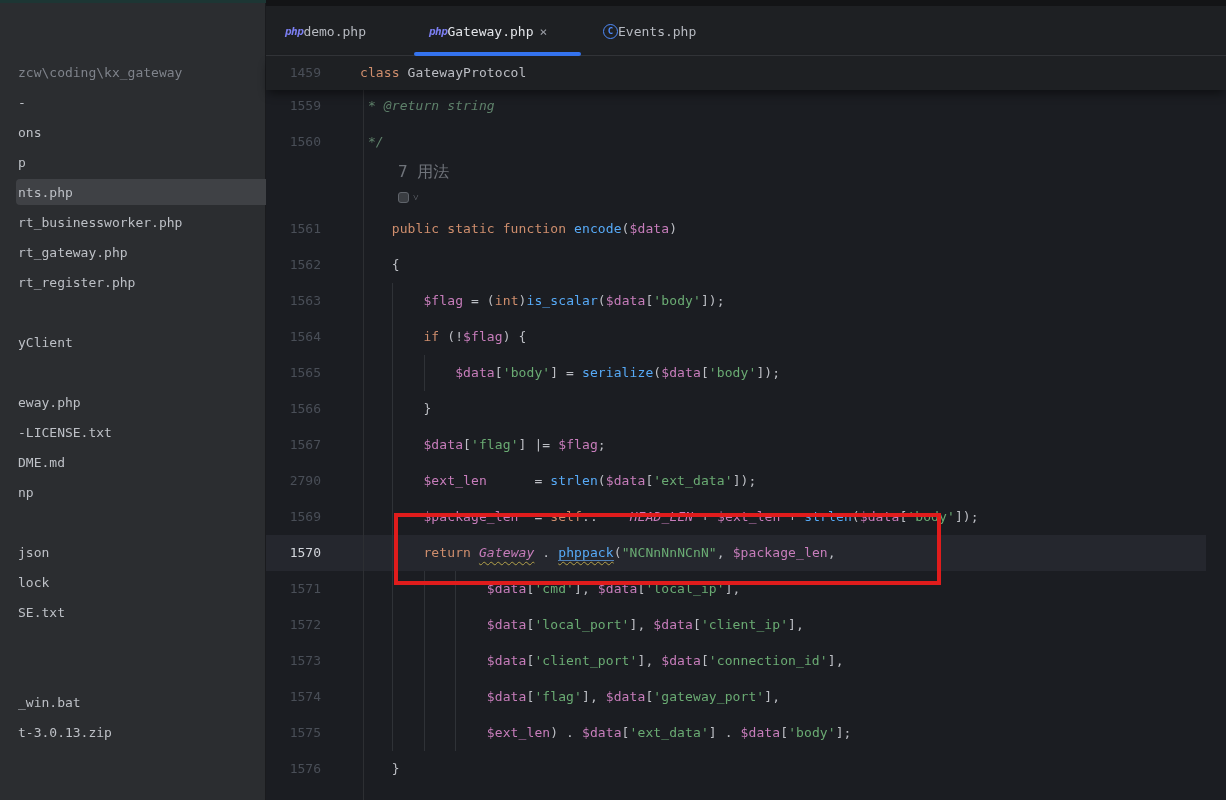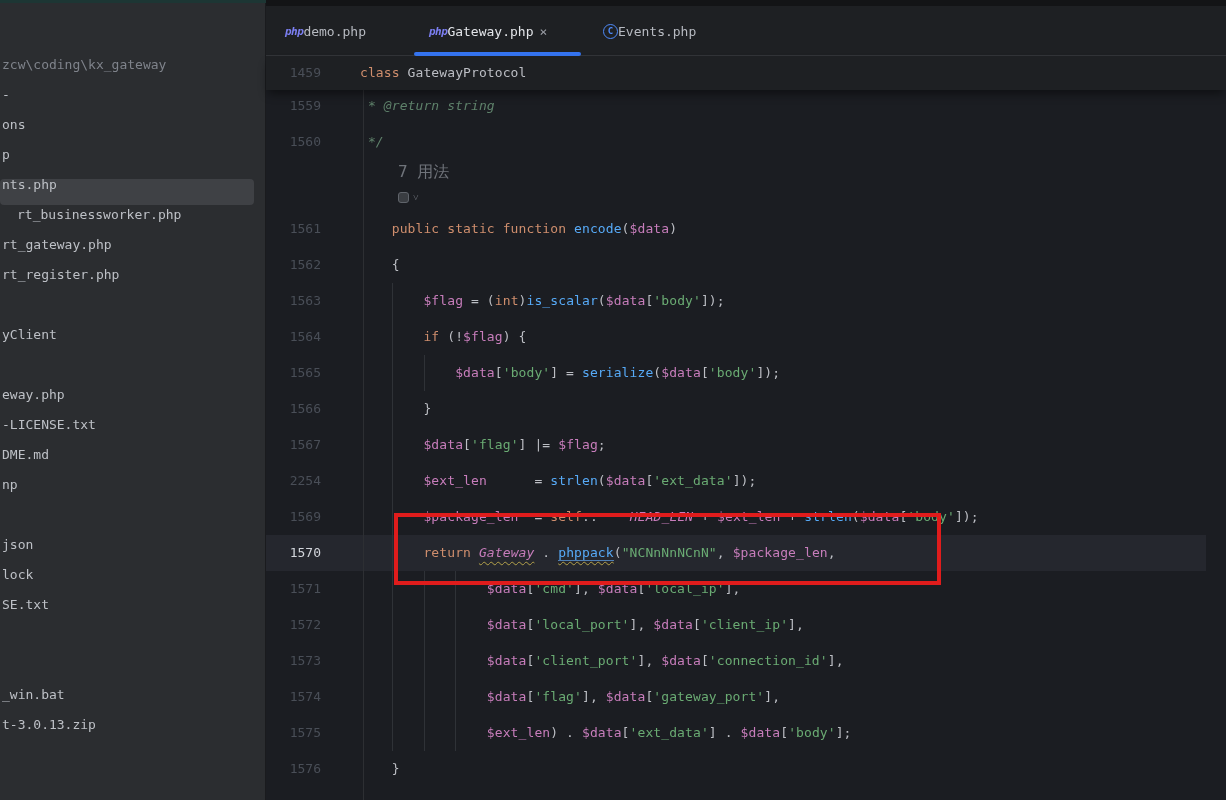--- a/index.html
+++ b/index.html
@@ -7,21 +7,21 @@
   .app { position:relative; width:1226px; height:800px; overflow:hidden;
          background:#1b1d22; font-family:"DejaVu Sans Mono", monospace; }
 
   
   .topstrip { position:absolute; left:0; top:0; width:1226px; height:6px; background:#131416; }
   .topstrip-left { position:absolute; left:0; top:0; width:266px; height:3px; background:#1d3634; }
 
   
   .sidebar { position:absolute; left:0; top:3px; width:266px; height:797px;
              background:#2b2d30; border-right:1px solid #1a1b1e; }
-  .tree-item { position:absolute; left:0; width:266px; height:30px; display:flex; 
+  .tree-item { position:absolute; left:16px; width:266px; height:30px; display:flex; align-items:center;
                color:#bdc0c6; font-size:13px; white-space:pre; padding-left:2px; }
   .tree-item.root { color:#7f838b; }
   .tree-item.selected::before { content:""; position:absolute; left:0; top:2px; width:254px; height:26px;
                background:#3f4145; border-radius:4px; }
   .tree-item span { position:relative; }
 
   
   .tabbar { position:absolute; left:266px; top:6px; width:960px; height:50px;
             background:#1e2023; border-bottom:1px solid #323438; }
   .tab { position:absolute; top:0; height:50px; display:flex; align-items:center; gap:0;
@@ -84,21 +84,21 @@
 <div class="app">
   <div class="topstrip"></div>
   <div class="topstrip-left"></div>
 
   <div class="sidebar" id="sidebar">
       <div class="tree-item root" style="top: 54px;"><span>zcw\coding\kx_gateway</span></div>
       <div class="tree-item" style="top: 84px;"><span>-</span></div>
       <div class="tree-item" style="top: 114px;"><span>ons</span></div>
       <div class="tree-item" style="top: 144px;"><span>p</span></div>
       <div class="tree-item selected" style="top: 174px;"><span>nts.php</span></div>
-      <div class="tree-item" style="top: 204px; margin-left: 15px;"><span>rt_businessworker.php</span></div>
+      <div class="tree-item" style="top: 204px;"><span>rt_businessworker.php</span></div>
       <div class="tree-item" style="top: 234px;"><span>rt_gateway.php</span></div>
       <div class="tree-item" style="top: 264px;"><span>rt_register.php</span></div>
       <div class="tree-item" style="top: 324px;"><span>yClient</span></div>
       <div class="tree-item" style="top: 384px;"><span>eway.php</span></div>
       <div class="tree-item" style="top: 414px;"><span>-LICENSE.txt</span></div>
       <div class="tree-item" style="top: 444px;"><span>DME.md</span></div>
       <div class="tree-item" style="top: 474px;"><span>np</span></div>
       <div class="tree-item" style="top: 534px;"><span>json</span></div>
       <div class="tree-item" style="top: 564px;"><span>lock</span></div>
       <div class="tree-item" style="top: 594px;"><span>SE.txt</span></div>
@@ -160,21 +160,21 @@
         </div>
         <div class="row">
           <span class="lnum">1566</span>
           <span class="ltext"><span class="tk-p">        }</span></span>
         </div>
         <div class="row">
           <span class="lnum">1567</span>
           <span class="ltext"><span class="tk-p">        </span><span class="tk-v">$data</span><span class="tk-p">[</span><span class="tk-s">'flag'</span><span class="tk-p">] |= </span><span class="tk-v">$flag</span><span class="tk-p">;</span></span>
         </div>
         <div class="row">
-          <span class="lnum">2254</span>
+          <span class="lnum">2790</span>
           <span class="ltext"><span class="tk-p">        </span><span class="tk-v">$ext_len</span><span class="tk-p">      = </span><span class="tk-f">strlen</span><span class="tk-p">(</span><span class="tk-v">$data</span><span class="tk-p">[</span><span class="tk-s">'ext_data'</span><span class="tk-p">]);</span></span>
         </div>
         <div class="row">
           <span class="lnum">1569</span>
           <span class="ltext"><span class="tk-p">        </span><span class="tk-v">$package_len</span><span class="tk-p">  = </span><span class="tk-k">self</span><span class="tk-p">::</span><span class="tk-cn">HEAD_LEN</span><span class="tk-p"> + </span><span class="tk-v">$ext_len</span><span class="tk-p"> + </span><span class="tk-f">strlen</span><span class="tk-p">(</span><span class="tk-v">$data</span><span class="tk-p">[</span><span class="tk-s">'body'</span><span class="tk-p">]);</span></span>
         </div>
         <div class="row current">
           <span class="lnum">1570</span>
           <span class="ltext"><span class="tk-p">        </span><span class="tk-k">return</span><span class="tk-p"> </span><span class="tk-clsw">Gateway</span><span class="tk-p"> . </span><span class="tk-fw">phppack</span><span class="tk-p">(</span><span class="tk-s">"NCNnNnNCnN"</span><span class="tk-p">, </span><span class="tk-v">$package_len</span><span class="tk-p">,</span></span>
         </div>

